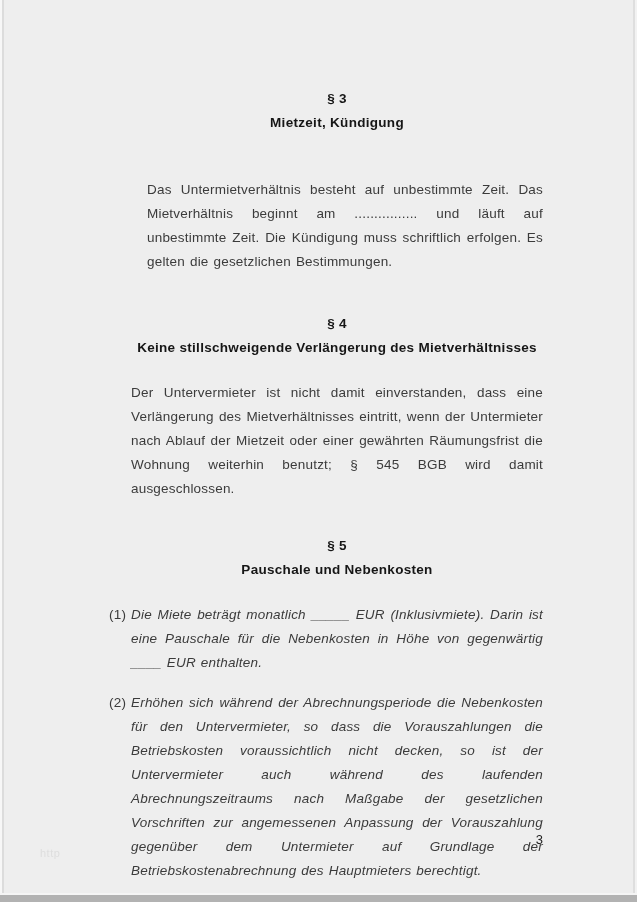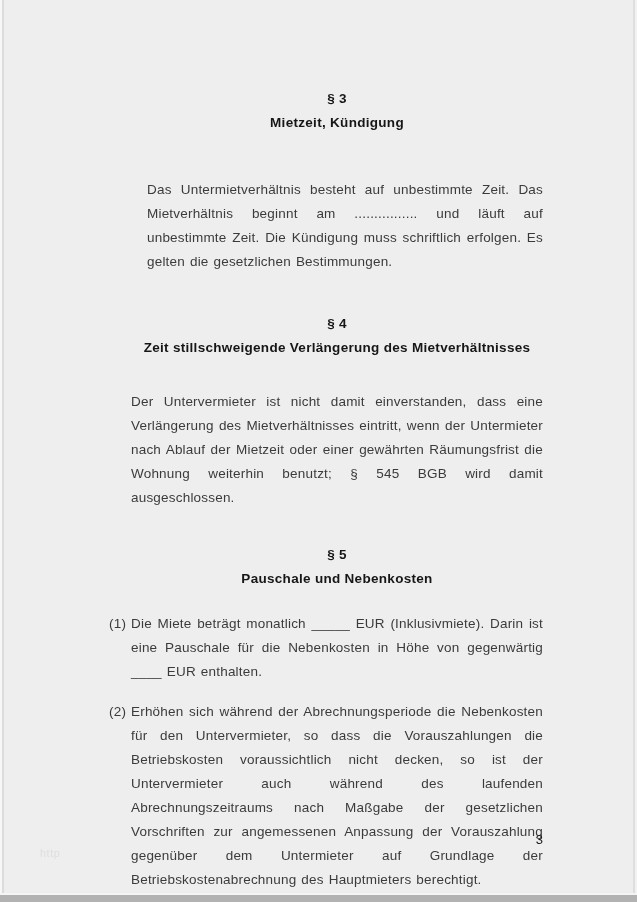--- a/index.html
+++ b/index.html
@@ -46,35 +46,36 @@
   }
   .section-head .marker { display: block; }
   .section-head .title  { display: block; }
   .para {
     text-align: justify;
     letter-spacing: 0.2px;
     word-spacing: 1px;
   }
   .sec-3 .para { margin-top: 43px; margin-left: 16px; }
   .sec-4 { margin-top: 38px; }
-  .sec-4 .para { margin-top: 30px; }
+  .sec-4 .para { margin-top: 21px; }
   .sec-5 { margin-top: 33px; }
   .sec-5 .para.first { margin-top: 21px; }
   .sec-5 .para.next  { margin-top: 16px; }
   .numbered {
     display: flex;
   }
   .numbered .pnum {
     flex: 0 0 22px;
     margin-left: -22px;
     text-align: left;
   }
   .numbered .ptext {
     flex: 1 1 auto;
     text-align: justify;
+    font-style: italic;
   }
   .page-number {
     position: absolute;
     top: 832px;
     right: 90px;
     font-size: 13px;
     color: #1e1e1e;
   }
   .watermark {
     position: absolute;
@@ -95,21 +96,21 @@
       <div class="section-head">
         <span class="marker">§ 3</span>
         <span class="title">Mietzeit, Kündigung</span>
       </div>
       <div class="para">Das Untermietverhältnis besteht auf unbestimmte Zeit. Das Mietverhältnis beginnt am ................ und läuft auf unbestimmte Zeit. Die Kündigung muss schriftlich erfolgen. Es gelten die gesetzlichen Bestimmungen.</div>
     </div>
 
     <div class="section sec-4">
       <div class="section-head">
         <span class="marker">§ 4</span>
-        <span class="title">Zeit stillschweigende Verlängerung des Mietverhältnisses</span>
+        <span class="title">Keine stillschweigende Verlängerung des Mietverhältnisses</span>
       </div>
       <div class="para">Der Untervermieter ist nicht damit einverstanden, dass eine Verlängerung des Mietverhältnisses eintritt, wenn der Untermieter nach Ablauf der Mietzeit oder einer gewährten Räumungsfrist die Wohnung weiterhin benutzt; § 545 BGB wird damit ausgeschlossen.</div>
     </div>
 
     <div class="section sec-5">
       <div class="section-head">
         <span class="marker">§ 5</span>
         <span class="title">Pauschale und Nebenkosten</span>
       </div>
       <div class="para first numbered">

